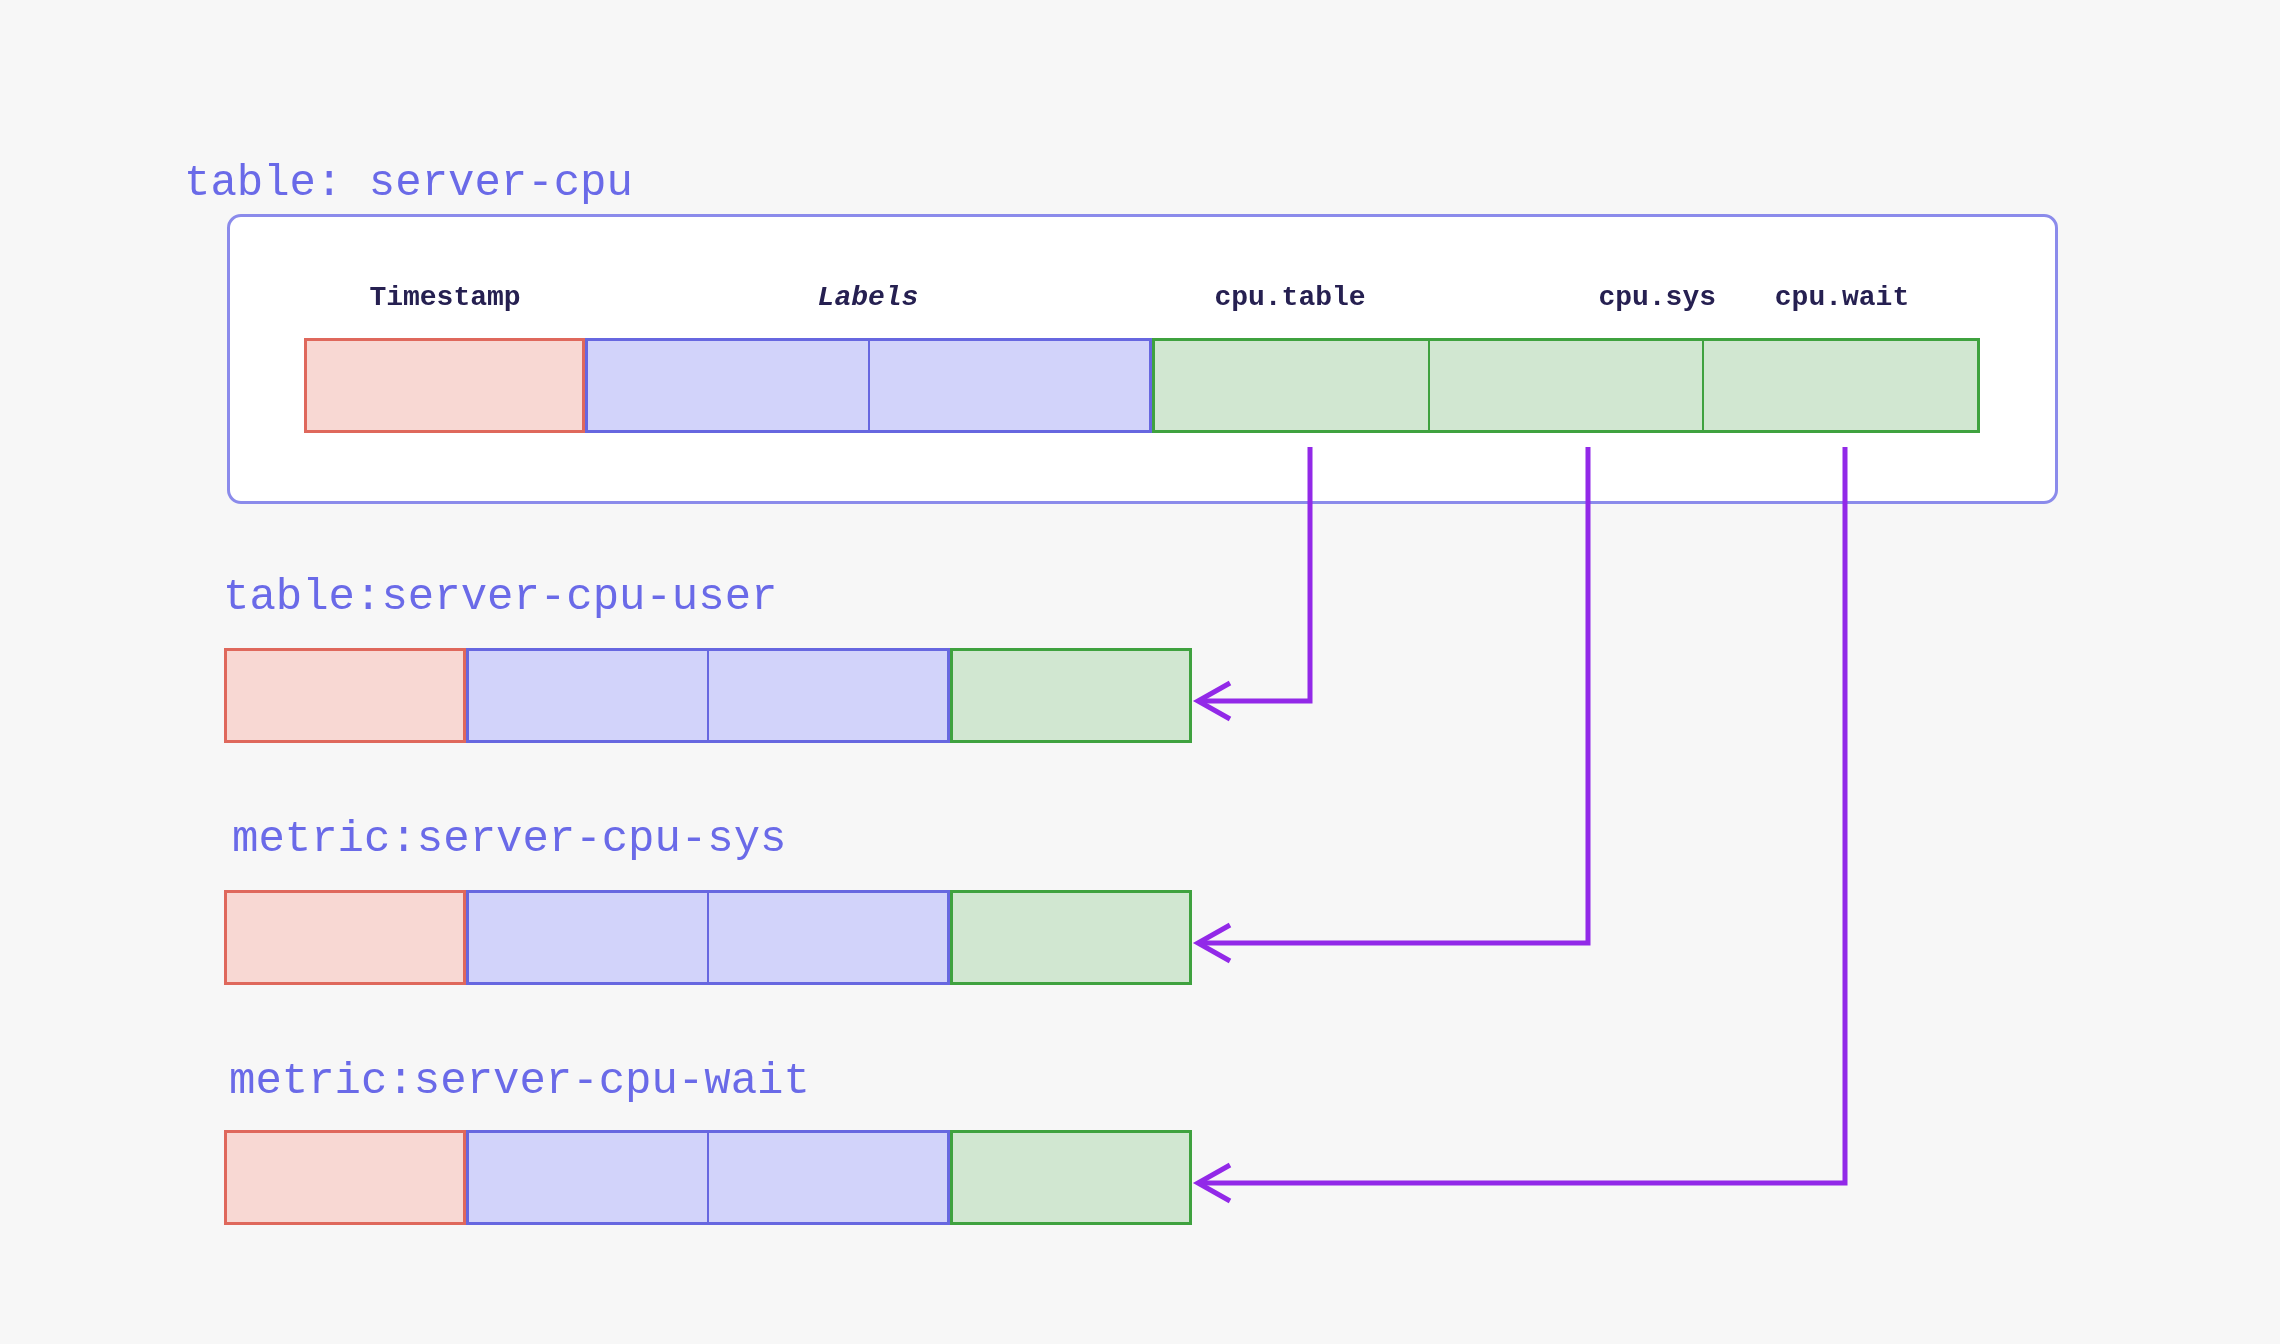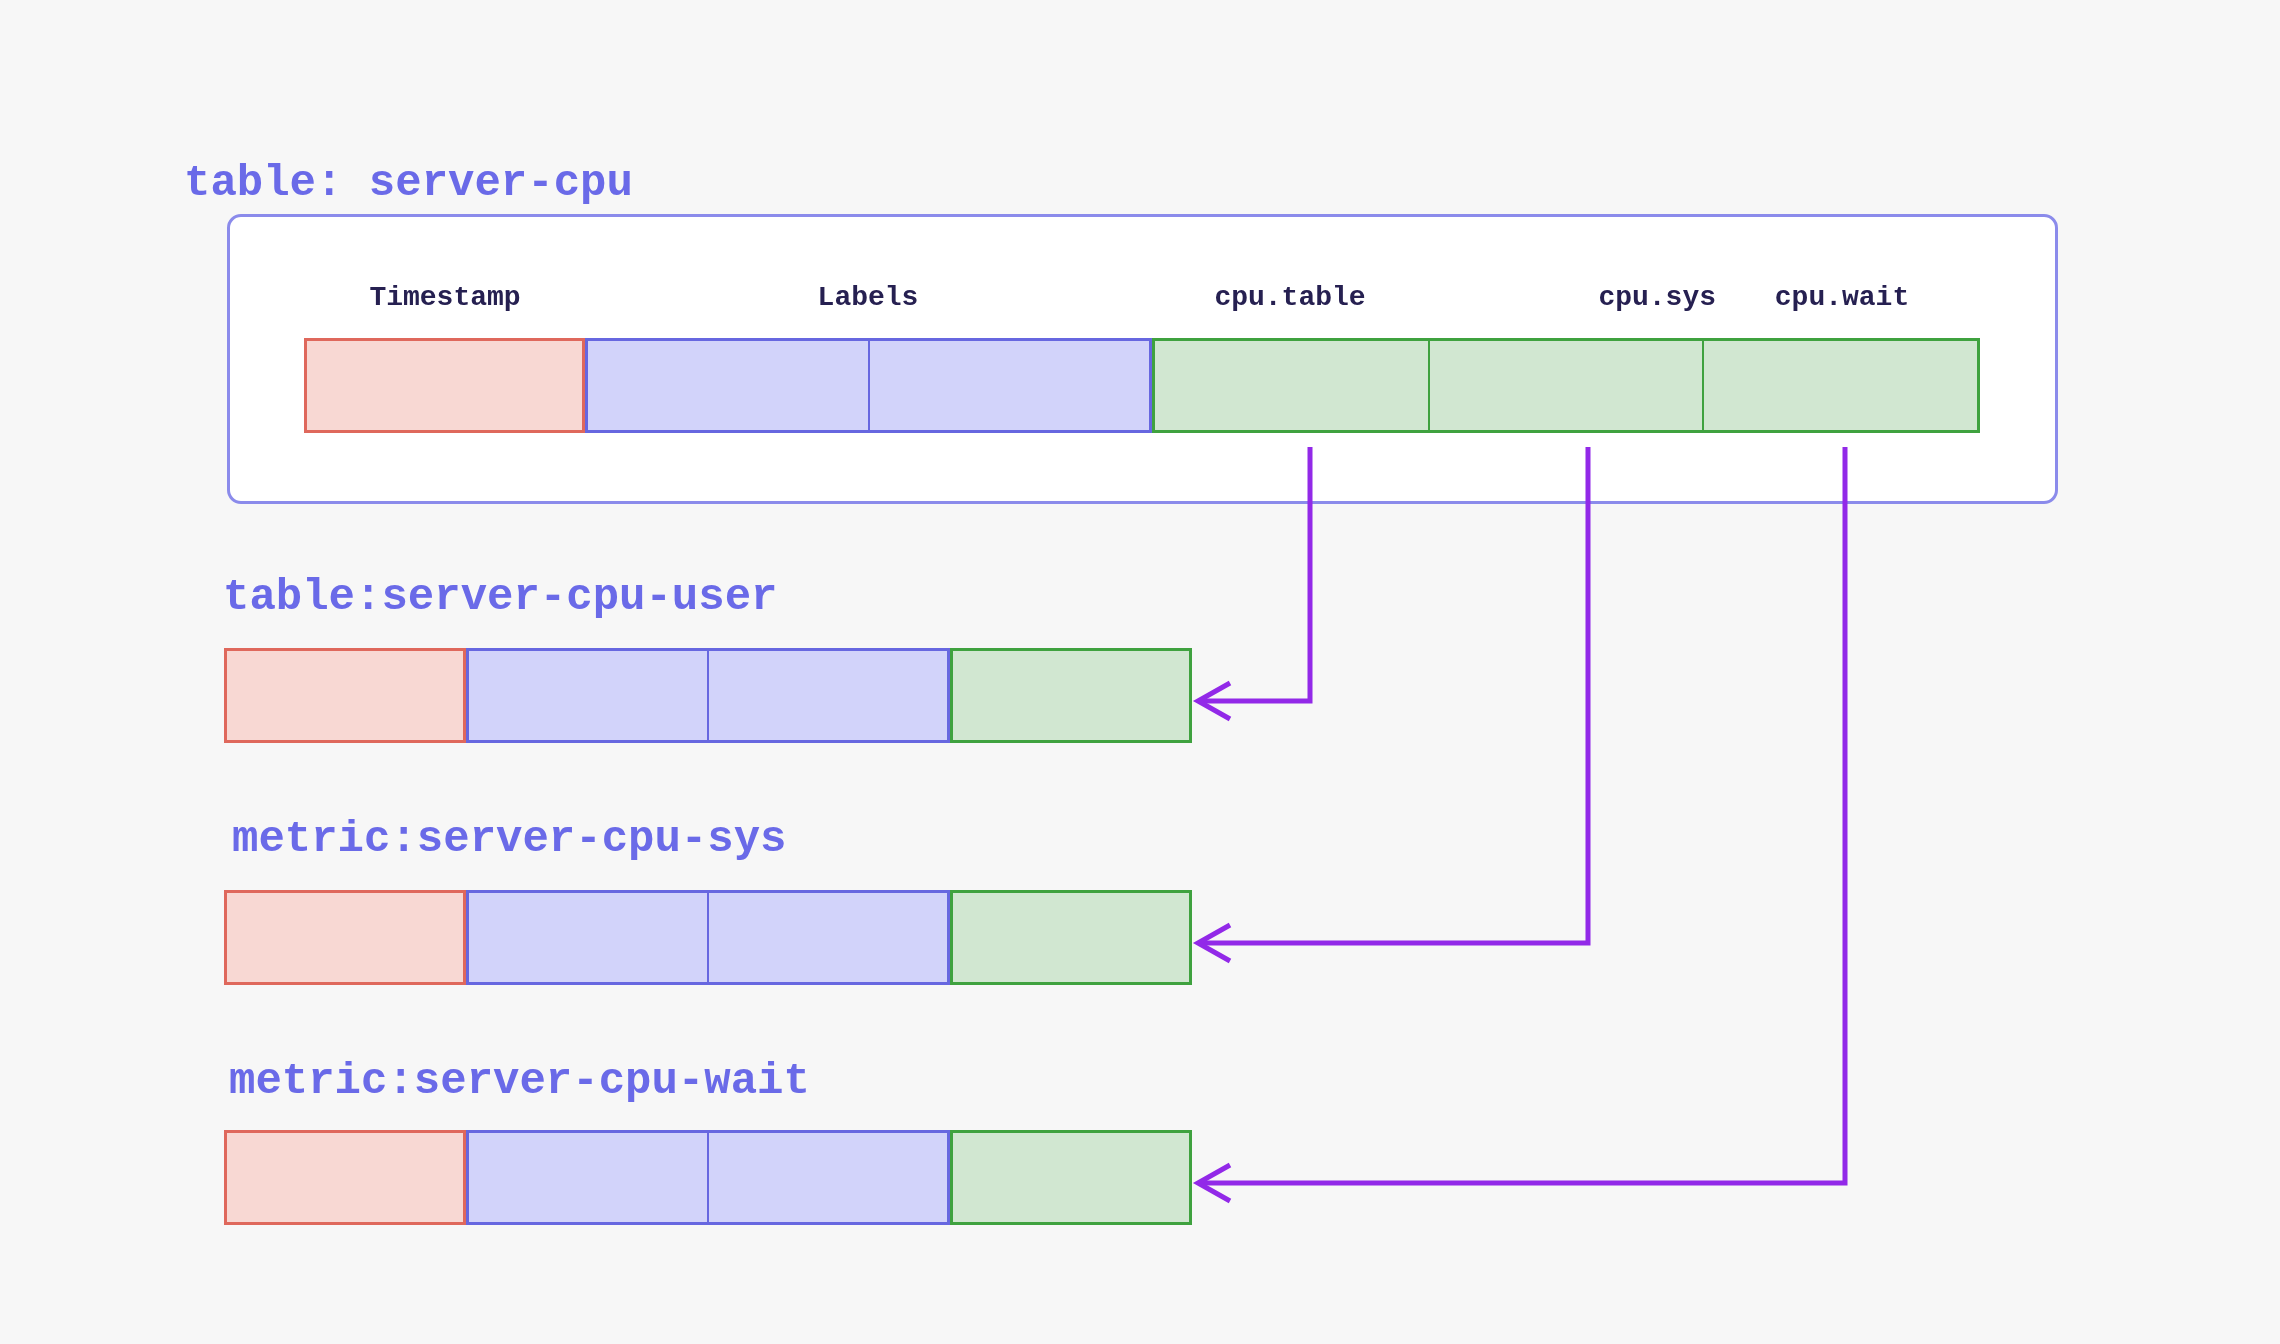--- a/index.html
+++ b/index.html
@@ -20,21 +20,21 @@
   html,body{width:2280px;height:1344px;}
   body{
     position:relative;
     background:var(--bg);
     font-family:"Liberation Mono","DejaVu Sans Mono",monospace;
     overflow:hidden;
   }
   .abs{position:absolute;}
   .diagram-title{
     font-size:44px;
-    font-weight:700;
+    font-weight:400;
     color:var(--title-text);
     line-height:1;
     white-space:pre;
   }
   .table-box{
     left:227px;top:214px;width:1831px;height:290px;
     background:var(--box-bg);
     border:3px solid var(--box-border);
     border-radius:14px;
   }
@@ -75,21 +75,21 @@
   }
 </style>
 </head>
 <body>
 
 <div class="abs diagram-title" style="left:184px;top:161px;">table: server-cpu</div>
 
 <div class="abs table-box"></div>
 
 <div class="abs col-header" style="left:295px;">Timestamp</div>
-<div class="abs col-header" style="left:718px;">Labels</div>
+<div class="abs col-header" style="left:718px;font-style:italic;">Labels</div>
 <div class="abs col-header" style="left:1140px;">cpu.table</div>
 <div class="abs col-header" style="left:1416px;text-align:right;">cpu.sys</div>
 <div class="abs col-header" style="left:1692px;">cpu.wait</div>
 
 <div class="abs cell-row" style="left:0;top:338px;width:2280px;">
   <div class="cell timestamp" style="left:304px;width:281px;"></div>
   <div class="group labels" style="left:585px;width:567px;">
     <div class="sub"></div>
     <div class="sub"></div>
   </div>

